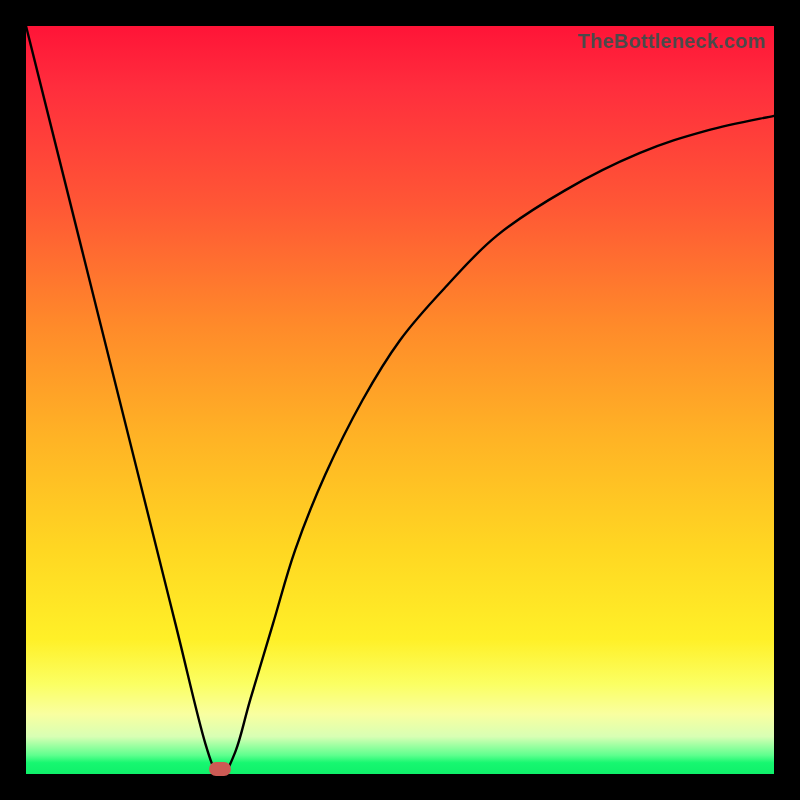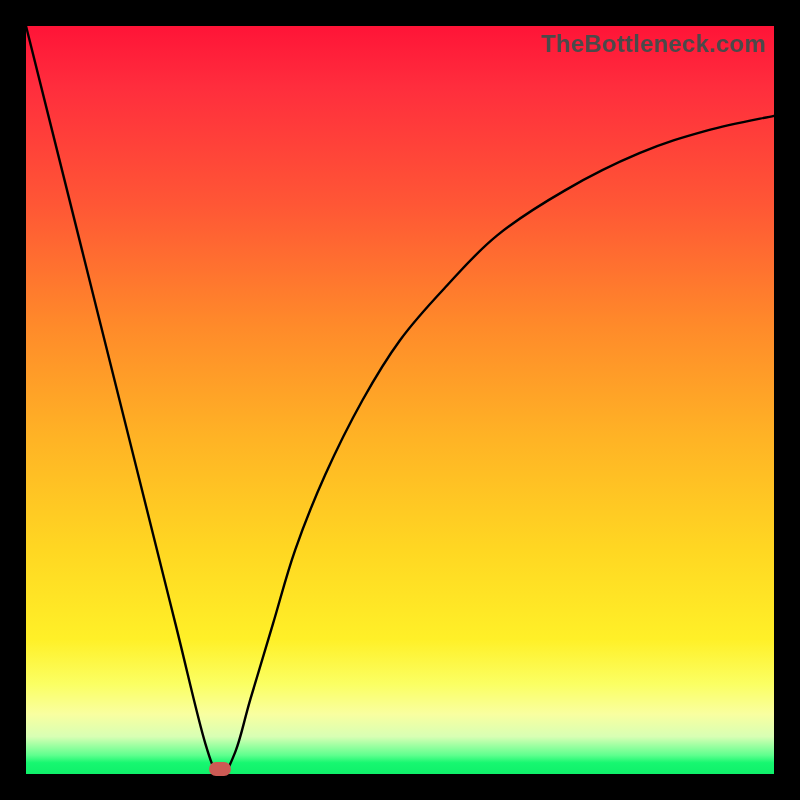--- a/index.html
+++ b/index.html
@@ -39,21 +39,21 @@
       #5eff8e 97.5%,
       #17f770 98.5%,
       #0ff06a 100%
     );
   }
   .watermark {
     position: absolute;
     top: 4px;
     right: 8px;
     color: #4a4a4a;
-    font-size: 24px;
+    font-size: 20px;
     font-weight: 600;
     letter-spacing: 0.2px;
     user-select: none;
     text-align: right;
   }
   svg.curve {
     position: absolute;
     left: 0;
     top: 0;
     width: 748px;

